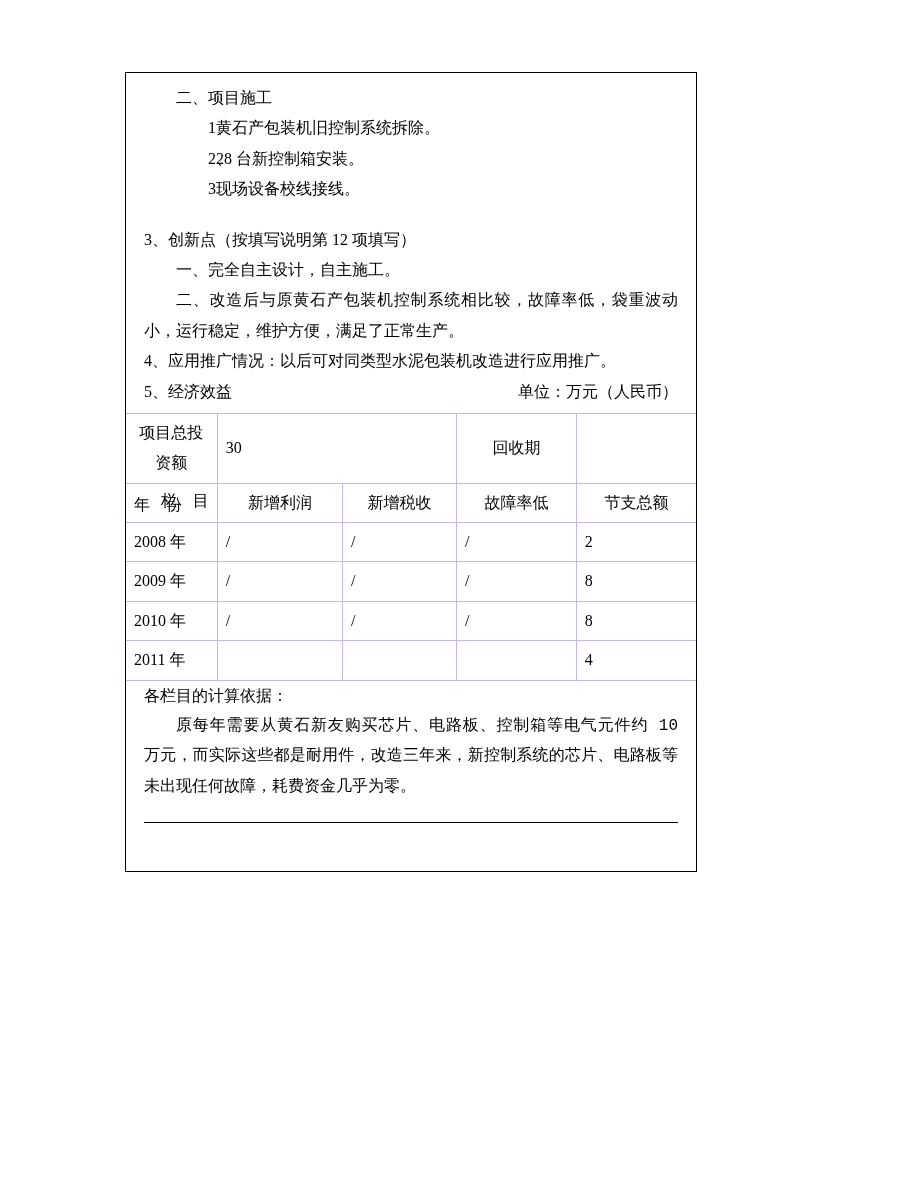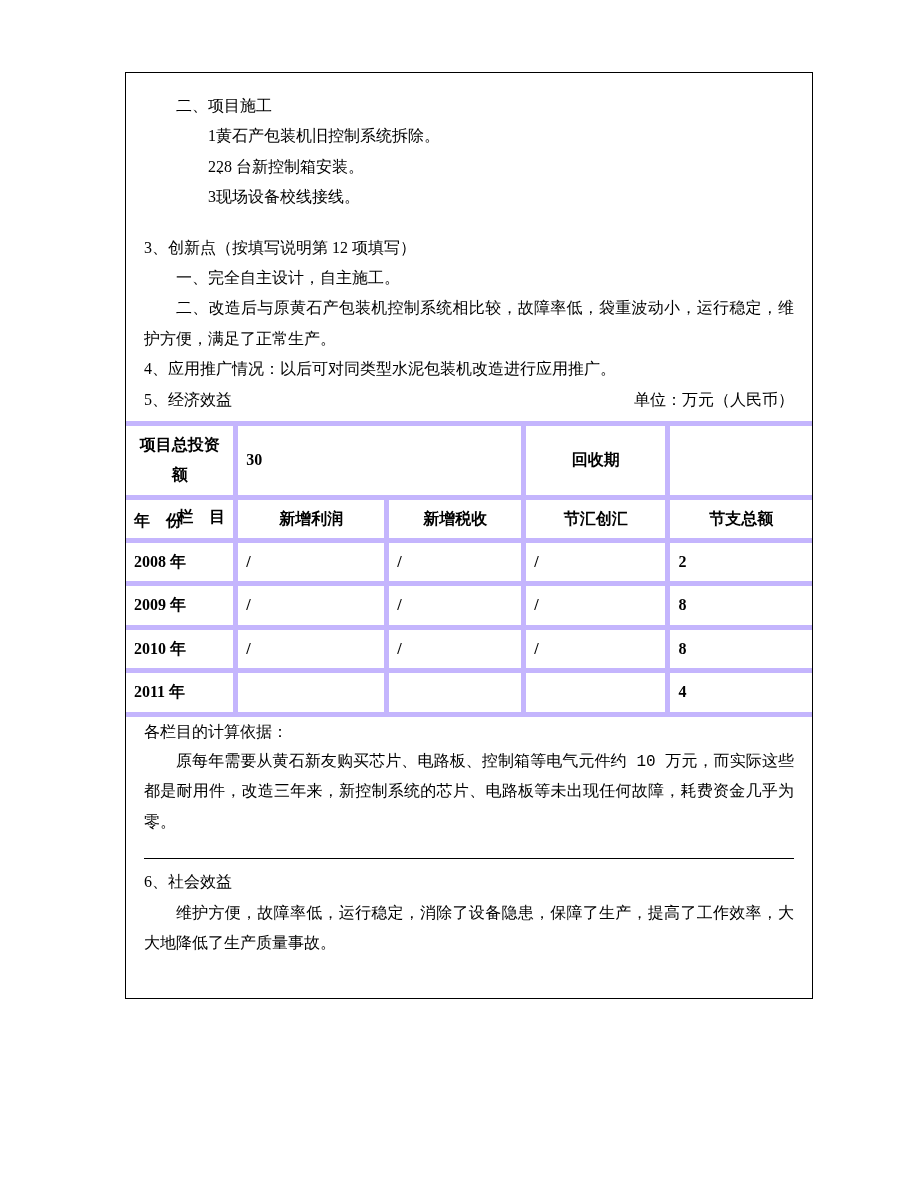--- a/index.html
+++ b/index.html
@@ -14,41 +14,41 @@
   .page {
     width: 920px;
     height: 1191px;
     position: relative;
     box-sizing: border-box;
   }
   .outer-frame {
     position: absolute;
     left: 125px;
     top: 72px;
-    width: 688px;
+    width: 572px;
     border: 1px solid #000;
     box-sizing: border-box;
-    padding: 18px 0 40px 0;
+    padding: 10px 0 40px 0;
   }
   .content {
     padding: 0 18px;
   }
   .indent-1 { text-indent: 2em; }
   .numbered { text-indent: 2em; }
   .numbered .num { display:inline-block; width:2.5em; }
   p { margin: 0; }
   table.econ {
     width: 100%;
     border-collapse: collapse;
     margin-top: 6px;
   }
   table.econ td, table.econ th {
-    border: 5px solid #c4b5fd;
+    border: 1px solid #c4b5fd;
     padding: 4px 8px;
-    font-weight: bold;
+    font-weight: normal;
     vertical-align: middle;
     height: 28px;
   }
   
   table.econ tr td:first-child,
   table.econ tr th:first-child { border-left: none; }
   table.econ tr td:last-child,
   table.econ tr th:last-child { border-right: none; }
   .center { text-align: center; }
   .row-title {
@@ -123,21 +123,21 @@
         <td class="center">回收期</td>
         <td></td>
       </tr>
       <tr>
         <td class="diag-cell">
           <span class="top-label">栏 目</span>
           <span class="bottom-label">年 份</span>
         </td>
         <td class="center">新增利润</td>
         <td class="center">新增税收</td>
-        <td class="center">节汇创汇</td>
+        <td class="center">故障率低</td>
         <td class="center">节支总额</td>
       </tr>
       <tr>
         <td>2008 年</td>
         <td>/</td>
         <td>/</td>
         <td>/</td>
         <td>2</td>
       </tr>
       <tr>
@@ -163,19 +163,15 @@
       </tr>
     </tbody>
       </table>
 
     <div class="content">
       <p>各栏目的计算依据：</p>
       <p class="indent-1" style="text-align:justify;font-family:Liberation Mono, monospace;">原每年需要从黄石新友购买芯片、电路板、控制箱等电气元件约 10 万元，而实际这些都是耐用件，改造三年来，新控制系统的芯片、电路板等未出现任何故障，耗费资金几乎为零。</p>
       <hr class="hr-line">
     </div>
 
-    <div class="content">
-      <p>6、社会效益</p>
-      <p class="indent-1" style="text-align:justify;">维护方便，故障率低，运行稳定，消除了设备隐患，保障了生产，提高了工作效率，大大地降低了生产质量事故。</p>
-    </div>
 
   </div>
 </div>
 
 </body></html>

